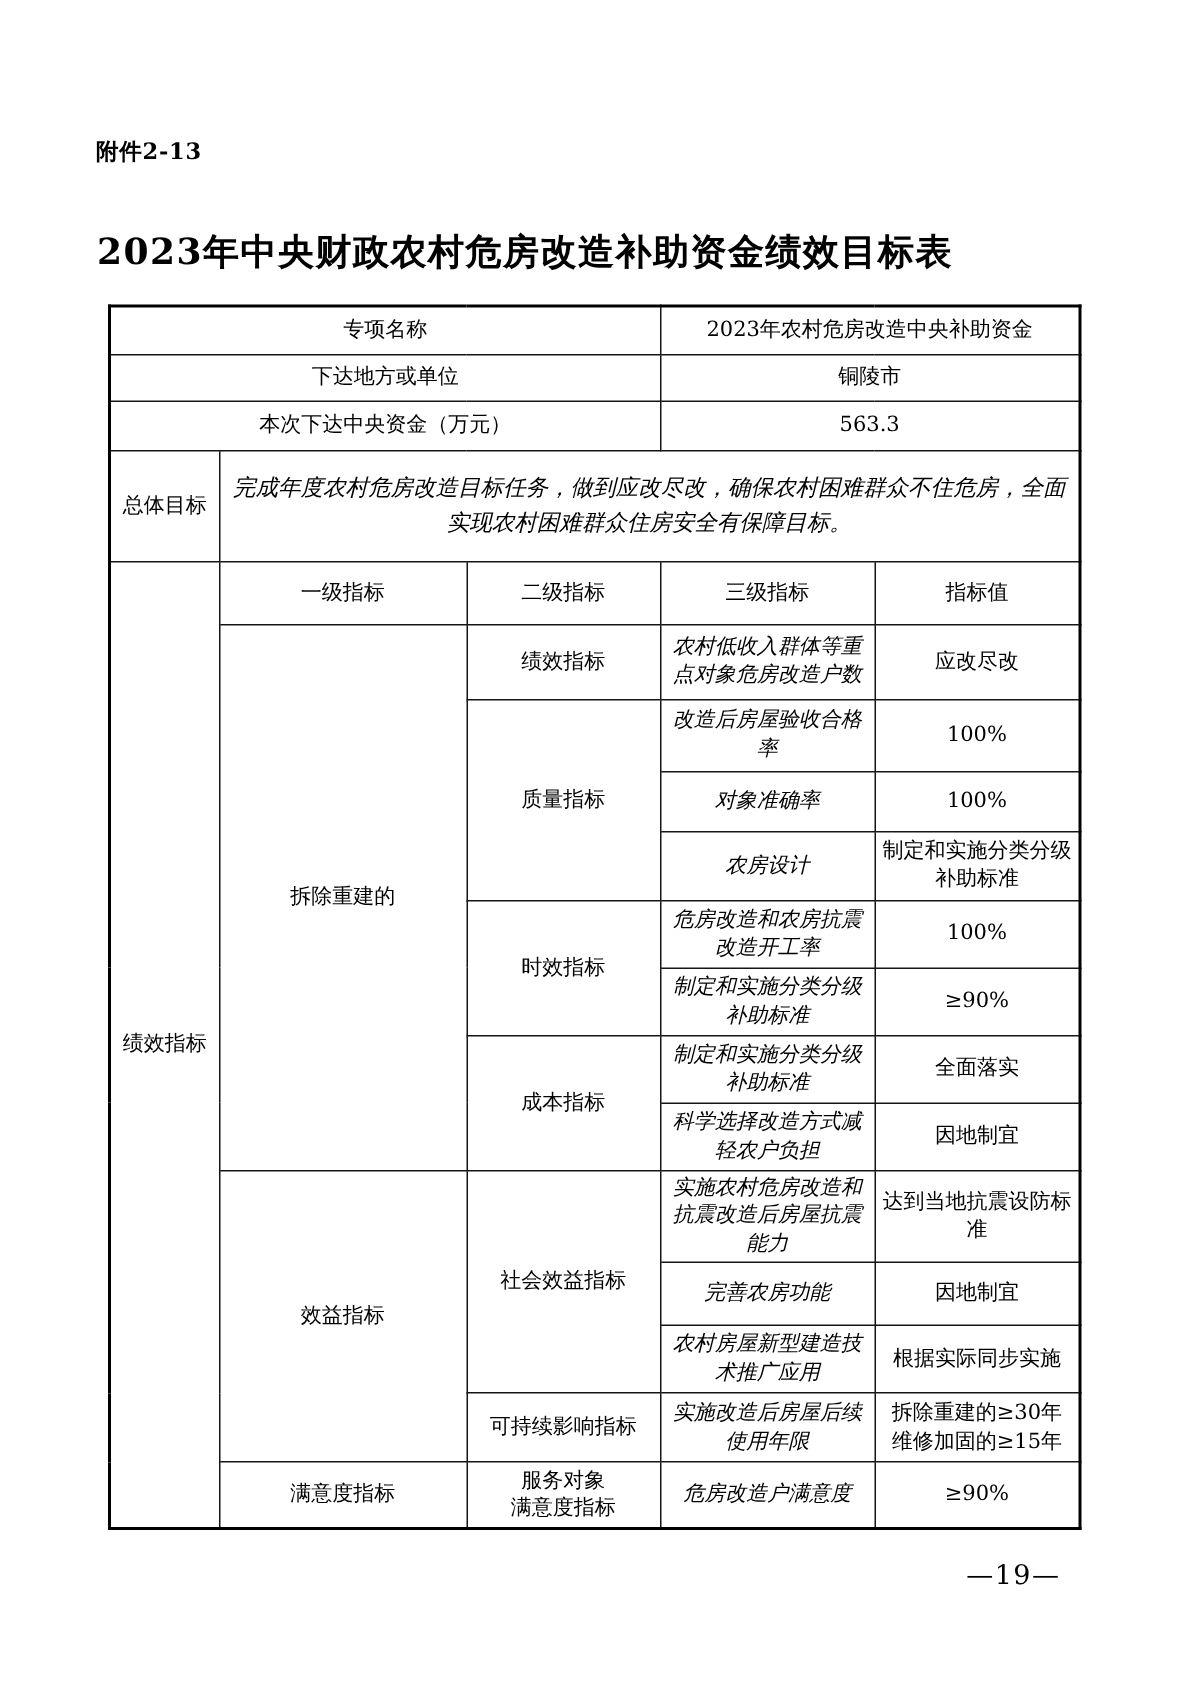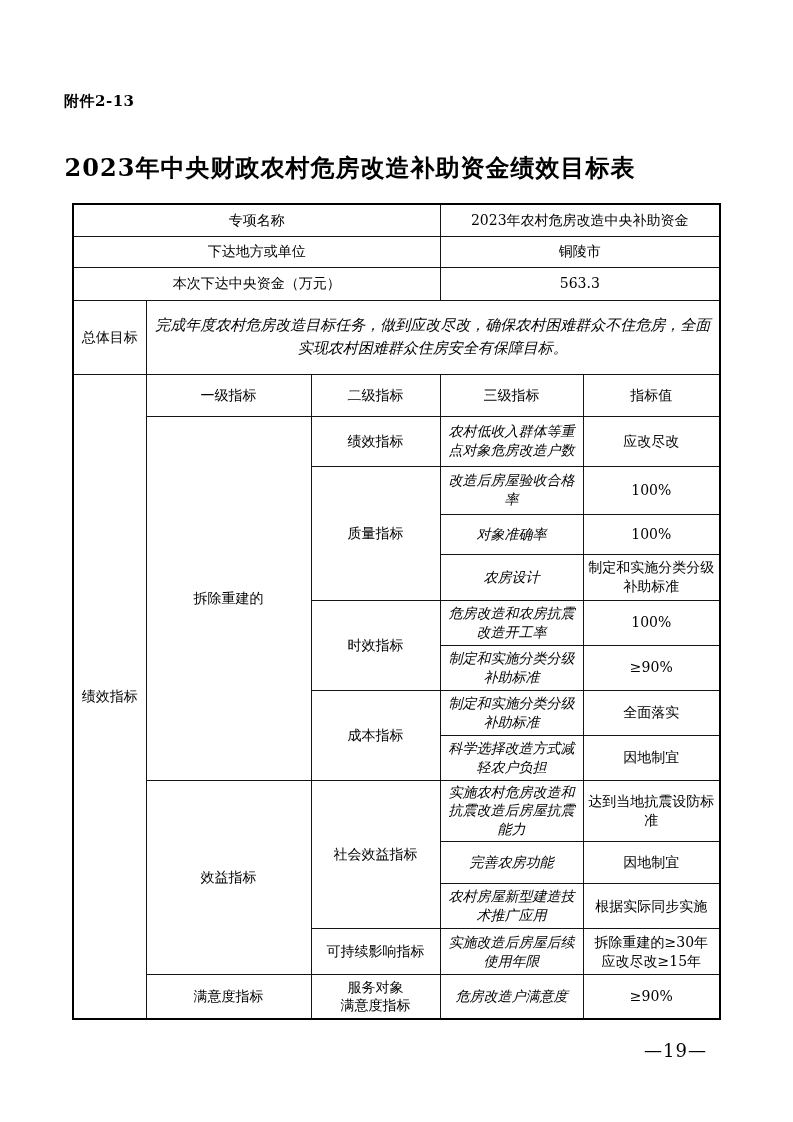--- a/index.html
+++ b/index.html
@@ -169,21 +169,21 @@
     <td>因地制宜</td>
   </tr>
   <tr style="height:45px">
     <td class="cell-left">农村房屋新型建造技术推广应用</td>
     <td>根据实际同步实施</td>
   </tr>
   <tr style="height:46px">
     <td>可持续影响指标</td>
     <td class="cell-left">实施改造后房屋后续使用年限</td>
     <td class="pre-line">拆除重建的≥30年
-应改尽改≥15年</td>
+维修加固的≥15年</td>
   </tr>
 
   <tr style="height:44px">
     <td>满意度指标</td>
     <td class="pre-line">服务对象
 满意度指标</td>
     <td class="cell-left">危房改造户满意度</td>
     <td>≥90%</td>
   </tr>
 </tbody>

